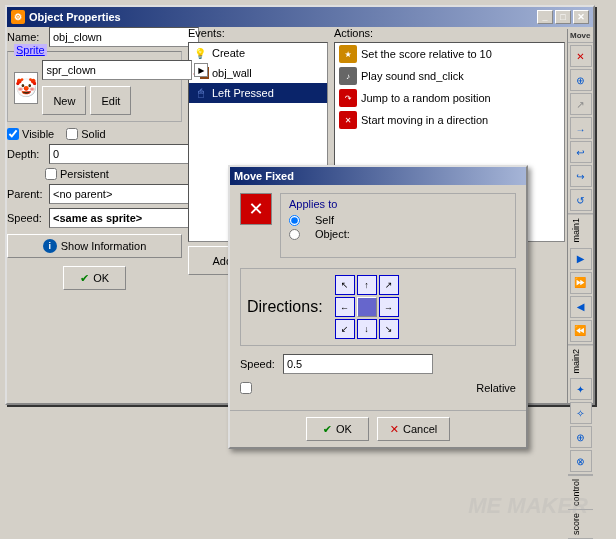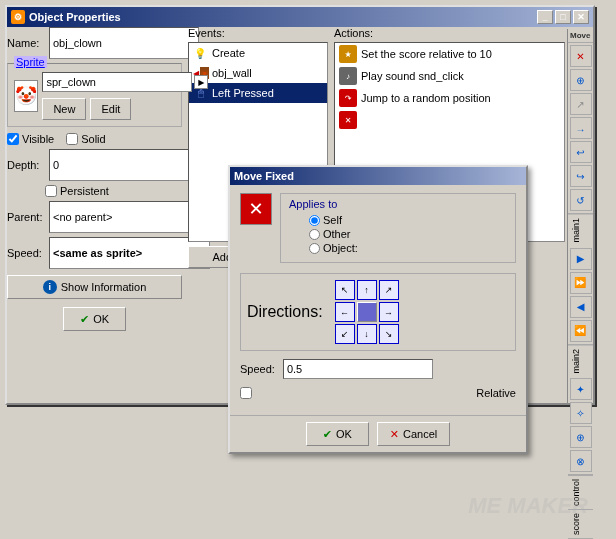--- a/index.html
+++ b/index.html
@@ -100,21 +100,21 @@
       gap: 4px;
     }
 
     .field-label {
       font-size: 11px;
       min-width: 38px;
     }
 
     .field-input {
       flex: 1;
-      height: 32px;
+      height: 20px;
       border: 1px solid #888;
       border-top: 1px solid #555;
       border-left: 1px solid #555;
       background: white;
       padding: 0 3px;
       font-size: 11px;
     }
 
     .group-box {
       border: 1px solid #aaa;
@@ -165,21 +165,21 @@
       font-size: 11px;
     }
 
     .sprite-btn-area {
       display: flex;
       gap: 4px;
       margin-top: 4px;
     }
 
     .btn {
-      height: 22px;
+      height: 29px;
       padding: 0 10px;
       background: #d4d0c8;
       border: 1px solid #888;
       border-top: 1px solid #fff;
       border-left: 1px solid #fff;
       font-size: 11px;
       cursor: pointer;
       display: flex;
       align-items: center;
       justify-content: center;
@@ -366,37 +366,36 @@
       display: flex;
       align-items: center;
       justify-content: center;
       border: 1px solid #888;
       font-size: 16px;
       color: white;
     }
 
     .applies-to-group {
       border: 1px solid #aaa;
-      padding: 4px 8px 6px;
+      padding: 4px 8px 15px;
       flex: 1;
     }
 
     .applies-to-label {
       font-size: 11px;
       color: #00008b;
       margin-bottom: 4px;
     }
 
     .radio-item {
       display: flex;
       align-items: center;
-      gap: 3px;
+      gap: 15px;
       font-size: 11px;
       margin-bottom: 2px;
-      margin-left: 20px;
     }
 
     input[type="radio"] {
       width: 11px;
       height: 11px;
     }
 
     .directions-section {
       border: 1px solid #aaa;
       padding: 6px;
@@ -653,20 +652,21 @@
         <div class="action-item">
           <div class="action-icon" style="background:#666;color:white;font-size:8px;">♪</div>
           <span>Play sound snd_click</span>
         </div>
         <div class="action-item">
           <div class="action-icon" style="background:#cc0000;color:white;font-size:8px;">↷</div>
           <span>Jump to a random position</span>
         </div>
         <div class="action-item">
           <div class="action-icon" style="background:#cc0000;color:white;font-size:8px;">✕</div>
+          <span>Start moving in a direction</span>
         </div>
       </div>
     </div>
   </div>
 
   <div class="side-toolbar">
     <div style="font-size:8px; padding:2px; border-bottom:1px solid #aaa; font-weight:bold; color:#333;">Move</div>
     <div style="display:flex; flex-wrap:wrap; padding:1px; border-bottom:1px solid #aaa; justify-content:center;">
       <div class="toolbar-icon-btn" style="color:#cc0000;font-size:10px;">✕</div>
       <div class="toolbar-icon-btn" style="color:#0055cc;">⊕</div>
@@ -705,24 +705,20 @@
 
     <div class="dialog-header-row">
       <div class="dialog-action-icon">
         <span style="font-size:18px;">✕</span>
       </div>
       <div class="applies-to-group">
         <div class="applies-to-label">Applies to</div>
         <div class="radio-item">
           <input type="radio" name="applies" checked="" style="">
           <span>Self</span>
-        </div>
-        <div class="radio-item">
-          <input type="radio" name="applies" style="">
-          <span>Other</span>
         </div>
         <div class="radio-item">
           <input type="radio" name="applies" style="">
           <span>Object:</span>
         </div>
       </div>
     </div>
 
     <div class="directions-section">
       <span class="directions-label">Directions:</span>

